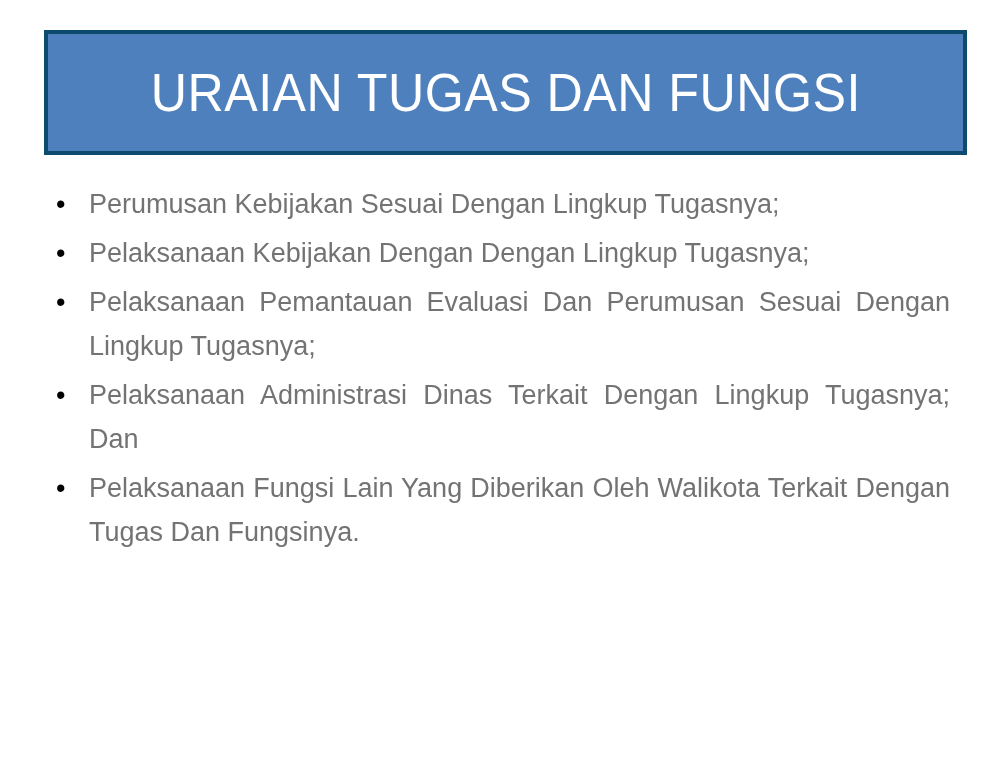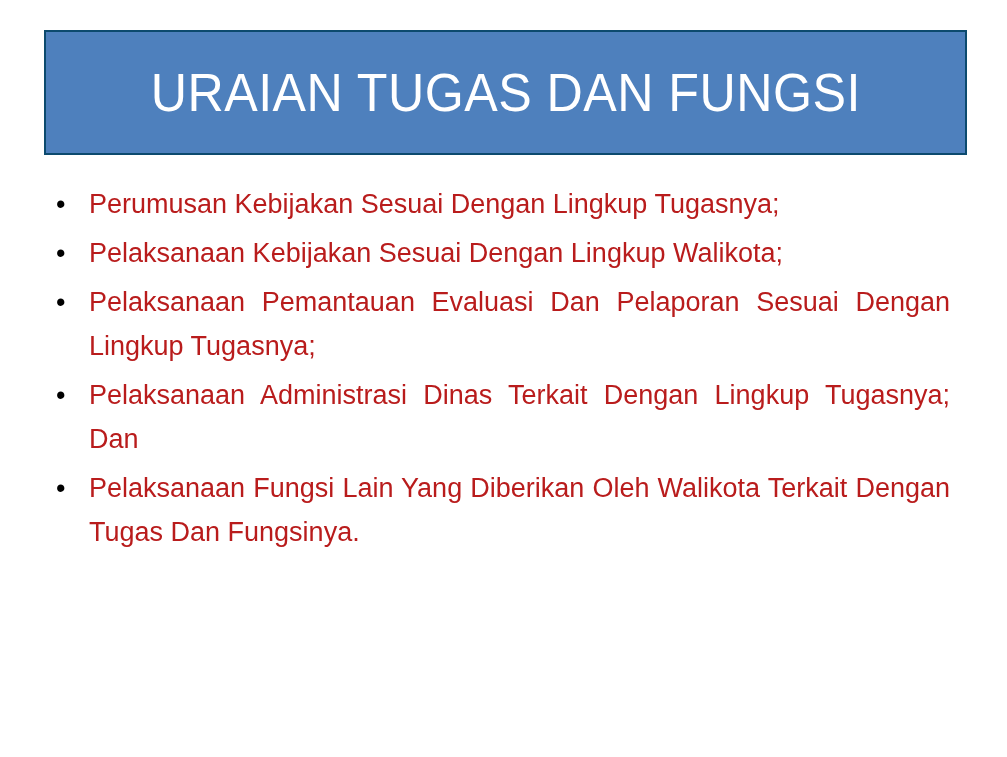--- a/index.html
+++ b/index.html
@@ -25,21 +25,21 @@
 
   
   #title-banner {
     position: absolute;
     left: 44px;
     top: 30px;
     width: 923px;
     height: 125px;
     box-sizing: border-box;
     background: #4E80BD;
-    border: 2px solid #0c4a6e;
+    border: 4px solid #0c4a6e;
     display: flex;
     align-items: center;
     justify-content: center;
   }
 
   #title-text {
     color: #FFFFFF;
     font-family: "Liberation Sans Narrow", "Liberation Sans", sans-serif;
     font-size: 54px;
     font-weight: 400;
@@ -84,47 +84,47 @@
     top: 0;
     width: 20px;
     line-height: 44px;
     font-size: 27px;
     color: #000000;
     text-align: left;
   }
 
   .bullet-text {
     display: block;
-    color: #b91c1c;
+    color: #737373;
   }
 </style>
 </head>
 <body>
 
 <div id="slide">
 
   <div id="title-banner">
     <div id="title-text">URAIAN TUGAS DAN FUNGSI</div>
   </div>
 
   <div id="bullet-list">
 
     <div class="bullet-item">
       <span class="bullet-marker">•</span>
       <span class="bullet-text">Perumusan Kebijakan Sesuai Dengan Lingkup Tugasnya;</span>
     </div>
 
     <div class="bullet-item">
       <span class="bullet-marker">•</span>
-      <span class="bullet-text">Pelaksanaan Kebijakan Sesuai Dengan Lingkup Walikota;</span>
+      <span class="bullet-text">Pelaksanaan Kebijakan Dengan Dengan Lingkup Tugasnya;</span>
     </div>
 
     <div class="bullet-item justified">
       <span class="bullet-marker">•</span>
-      <span class="bullet-text">Pelaksanaan Pemantauan Evaluasi Dan Pelaporan Sesuai Dengan Lingkup Tugasnya;</span>
+      <span class="bullet-text">Pelaksanaan Pemantauan Evaluasi Dan Perumusan Sesuai Dengan Lingkup Tugasnya;</span>
     </div>
 
     <div class="bullet-item justified">
       <span class="bullet-marker">•</span>
       <span class="bullet-text">Pelaksanaan Administrasi Dinas Terkait Dengan Lingkup Tugasnya; Dan</span>
     </div>
 
     <div class="bullet-item justified">
       <span class="bullet-marker">•</span>
       <span class="bullet-text">Pelaksanaan Fungsi Lain Yang Diberikan Oleh Walikota Terkait Dengan Tugas Dan Fungsinya.</span>

